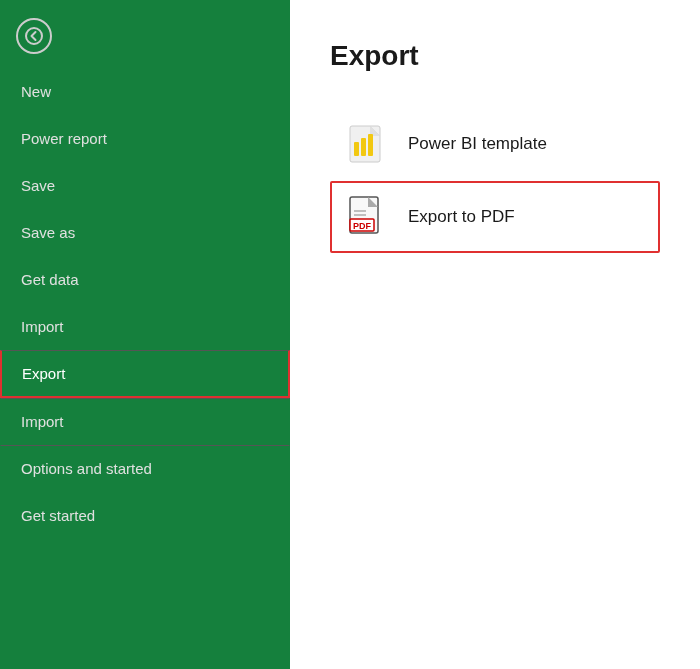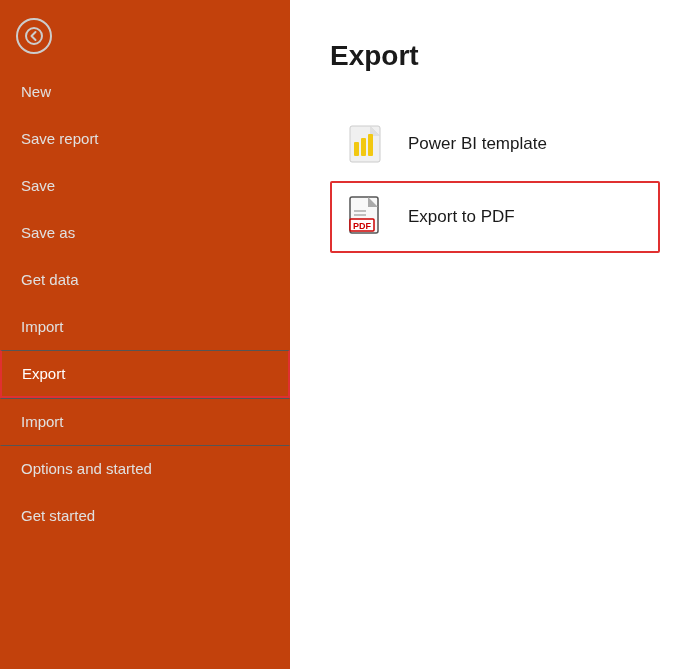--- a/index.html
+++ b/index.html
@@ -8,21 +8,21 @@
       height: 669px;
       display: flex;
       font-family: 'Segoe UI', Arial, sans-serif;
       overflow: hidden;
     }
 
     
     .sidebar {
       width: 290px;
       min-width: 290px;
-      background-color: #c2410c;
+      background-color: #15803d;
       display: flex;
       flex-direction: column;
       height: 669px;
     }
 
     .sidebar-back {
       padding: 18px 16px 14px 16px;
       display: flex;
       align-items: center;
     }
@@ -130,21 +130,21 @@
       <svg width="18" height="18" viewBox="0 0 18 18" fill="none" xmlns="http://www.w3.org/2000/svg">
         <circle cx="9" cy="9" r="8" stroke="#cccccc" stroke-width="2"></circle>
         <path d="M10.5 5L6.5 9L10.5 13" stroke="#cccccc" stroke-width="2" stroke-linecap="round" stroke-linejoin="round"></path>
       </svg>
     </div>
   </div>
 
   <nav class="sidebar-nav">
 
     <div class="nav-item">New</div>
-    <div class="nav-item">Save report</div>
+    <div class="nav-item">Power report</div>
     <div class="nav-item">Save</div>
     <div class="nav-item">Save as</div>
     <div class="nav-item">Get data</div>
     <div class="nav-item">Import</div>
     <div class="nav-item active divider-top">Export</div>
     <div class="nav-item divider-top">Import</div>
     <div class="nav-item divider-top">Options and started</div>
     <div class="nav-item">Get started</div>
   </nav>
 </div>

